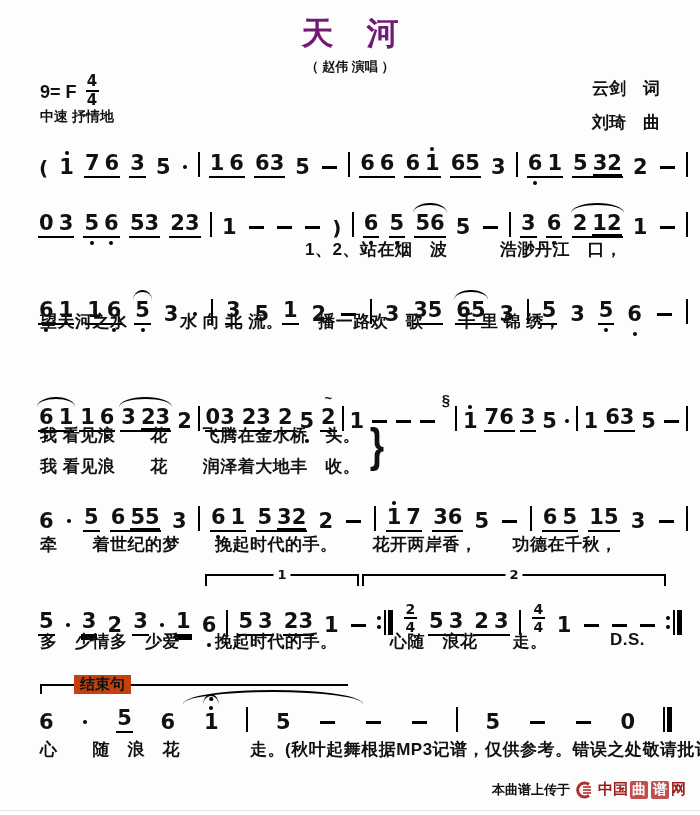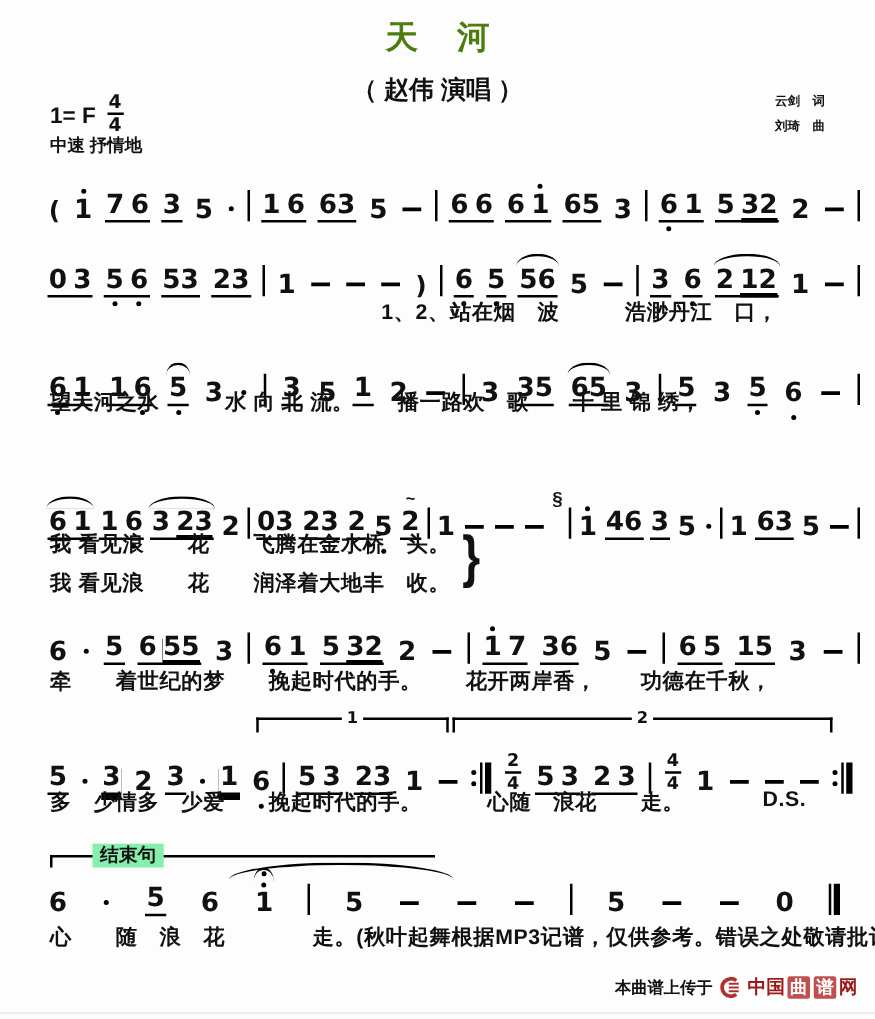--- a/index.html
+++ b/index.html
@@ -1,26 +1,26 @@
 <!DOCTYPE html>
 <html><head>
 <meta charset="utf-8">
 <style>
   html,body{margin:0;padding:0;background:#fff;}
   .page{position:relative;width:700px;height:815px;background:#fdfdfd;overflow:hidden;
         font-family:"Liberation Sans","DejaVu Sans",sans-serif;color:#111;}
   
   .title{position:absolute;top:12px;left:0;width:100%;text-align:center;
-         font-size:26px;font-weight:bold;color:#4d7c0f;letter-spacing:12px;text-indent:12px;}
+         font-size:32px;font-weight:bold;color:#701a75;letter-spacing:12px;text-indent:12px;}
   .subtitle{position:absolute;top:58px;left:0;width:100%;text-align:center;
-            font-size:20px;font-weight:bold;}
+            font-size:13px;font-weight:bold;}
   .keyblock{position:absolute;left:40px;top:74px;display:flex;align-items:center;gap:7px;
             font-size:18px;font-weight:bold;}
   .tempo{position:absolute;left:40px;top:108px;font-size:14px;font-weight:bold;}
-  .credits{position:absolute;right:40px;top:72px;text-align:right;font-size:10px;
+  .credits{position:absolute;right:40px;top:72px;text-align:right;font-size:17px;
            font-weight:bold;line-height:2.0;}
   
   .ts{display:inline-flex;flex-direction:column;align-items:center;line-height:1;font-weight:bold;margin:0 2px 2px;}
   .ts .tnum{font-size:14px;font-family:"DejaVu Sans",sans-serif;}
   .ts .tdiv{width:13px;height:2px;background:#000;margin:1px 0;}
   .keyblock .ts .tnum{font-size:15px;}
   
   .mline{position:absolute;left:38px;right:12px;height:40px;display:flex;
          justify-content:space-between;align-items:flex-end;}
   .grp{display:inline-flex;align-items:flex-end;gap:5px;position:relative;padding:0 1px;}
@@ -52,41 +52,41 @@
   
   .lyr{position:absolute;font-size:17px;font-weight:bold;white-space:nowrap;letter-spacing:0.5px;}
   .brace{position:absolute;left:368px;top:418px;font-size:46px;font-weight:bold;transform:scaleX(.8);}
   
   .vbox{position:absolute;top:574px;height:10px;border:2px solid #000;border-bottom:none;}
   .vbox.v1{left:205px;width:150px;}
   .vbox.v2{left:362px;width:300px;}
   .vlabel{position:absolute;top:-9px;left:50%;transform:translateX(-50%);background:#fdfdfd;
           padding:0 4px;font-size:13px;font-weight:bold;font-family:"DejaVu Sans",sans-serif;}
   .endbr{position:absolute;left:40px;top:684px;width:306px;border-top:2px solid #000;height:8px;border-left:2px solid #000;}
-  .endlab{position:absolute;left:32px;top:-11px;background:#86efac;padding:0 6px;
+  .endlab{position:absolute;left:32px;top:-11px;background:#c2410c;padding:0 6px;
           font-size:15px;font-weight:bold;text-align:right;}
   .bigtie{position:absolute;left:183px;top:690px;width:180px;height:12px;border-top:2px solid #000;
           border-radius:50% 50% 0 0/100% 100% 0 0;}
   
   .watermark{position:absolute;right:14px;top:780px;display:flex;align-items:center;gap:5px;
              font-size:13px;font-weight:bold;}
   .site{display:flex;align-items:center;gap:1px;color:#9c1a1a;font-size:15px;font-weight:bold;}
   .siteblock{background:#c05050;color:#fff;padding:0 2px;border-radius:2px;font-size:14px;margin:0 1px;}
   .bottomline{position:absolute;left:0;right:0;top:810px;height:1px;background:#e6e6e6;}
 </style>
 </head>
 <body>
 
 <div class="page">
 
   <div class="title">天 河</div>
   <div class="subtitle">（ 赵伟 演唱 ）</div>
 
   <div class="keyblock">
-    <span>1= F</span>
+    <span>9= F</span>
     <span class="ts">
       <span class="tnum">4</span>
       <span class="tdiv"></span>
       <span class="tnum">4</span>
     </span>
   </div>
   <div class="tempo">中速 抒情地</div>
 
   <div class="credits">
     <div>云剑　词</div>
@@ -341,21 +341,21 @@
       </span>
       <span class="grp">
         <span class="dash"></span>
       </span>
       <span class="segno">§</span>
       <span class="bar"></span>
       <span class="grp">
         <span class="note hi">1</span>
       </span>
       <span class="grp u1">
-        <span class="note">46</span>
+        <span class="note">76</span>
       </span>
       <span class="grp u1">
         <span class="note">3</span>
       </span>
       <span class="grp">
         <span class="note">5</span>
       </span>
       <span class="grp">
         <span class="adot"></span>
       </span>

